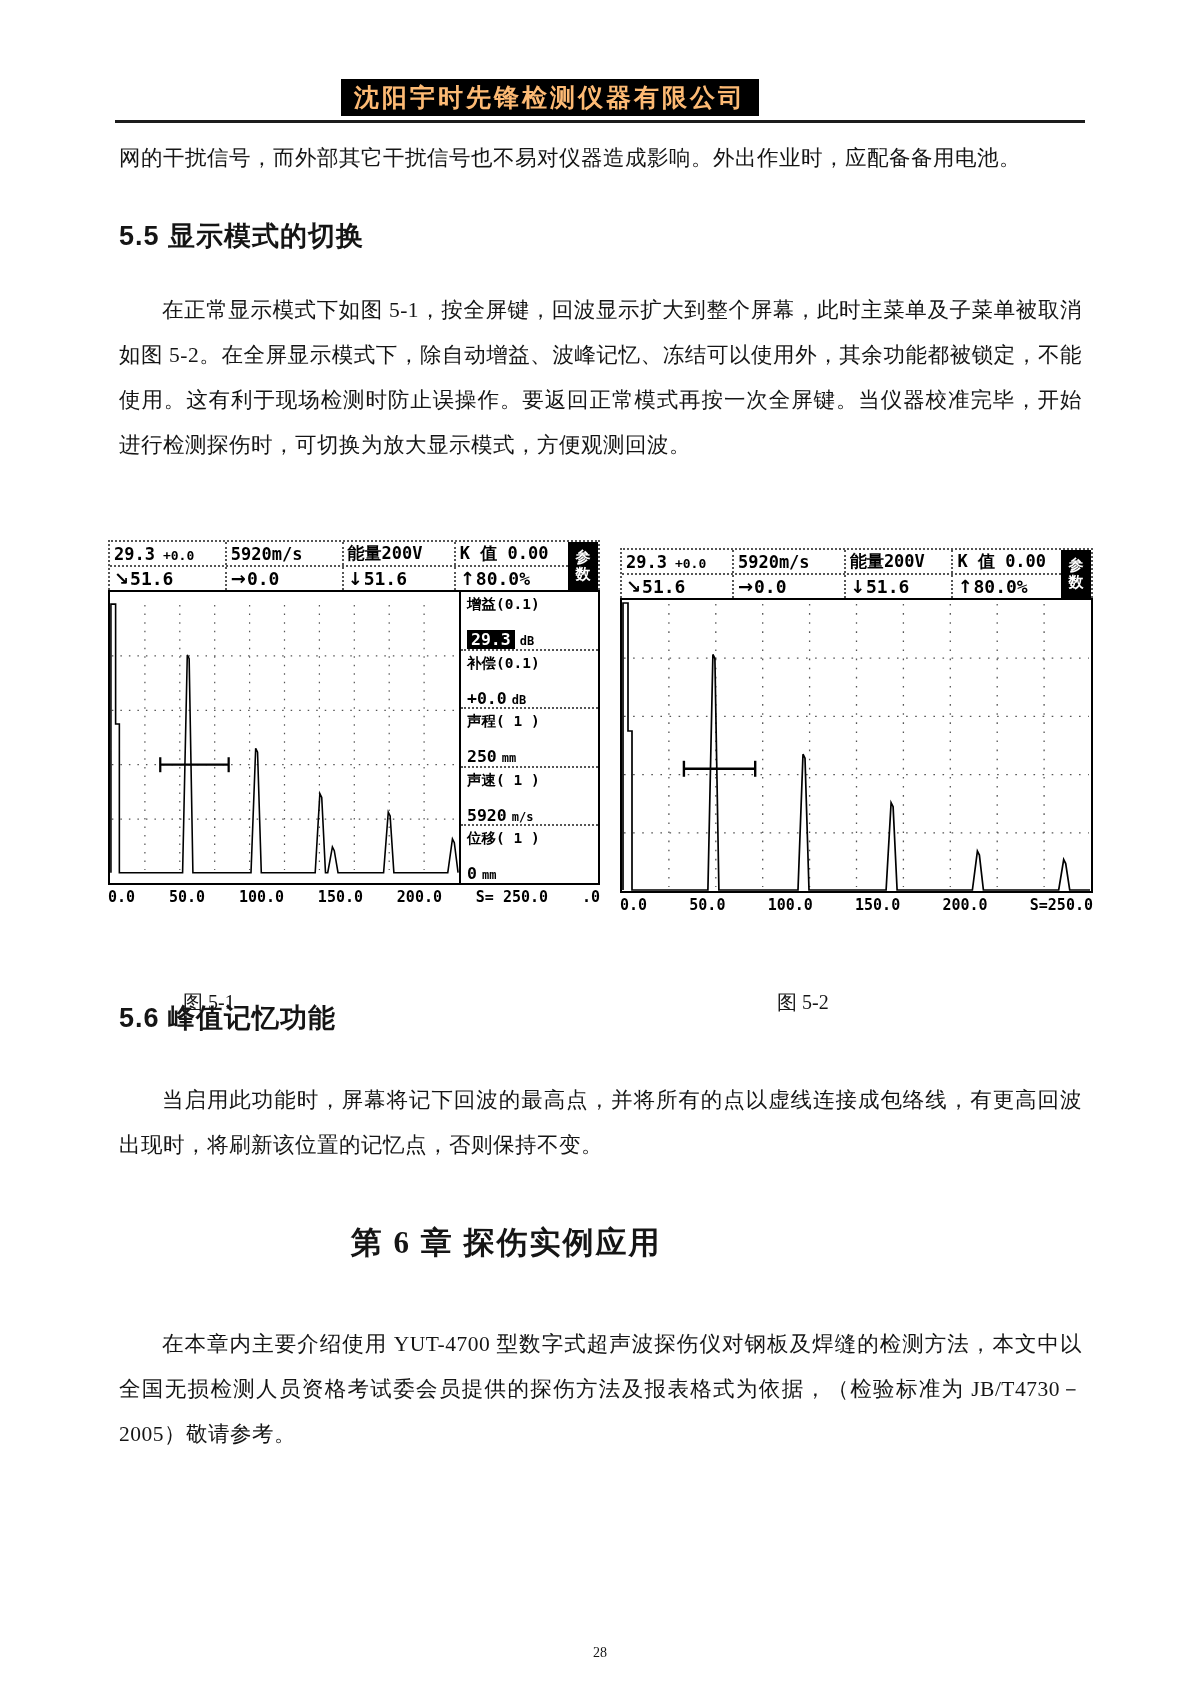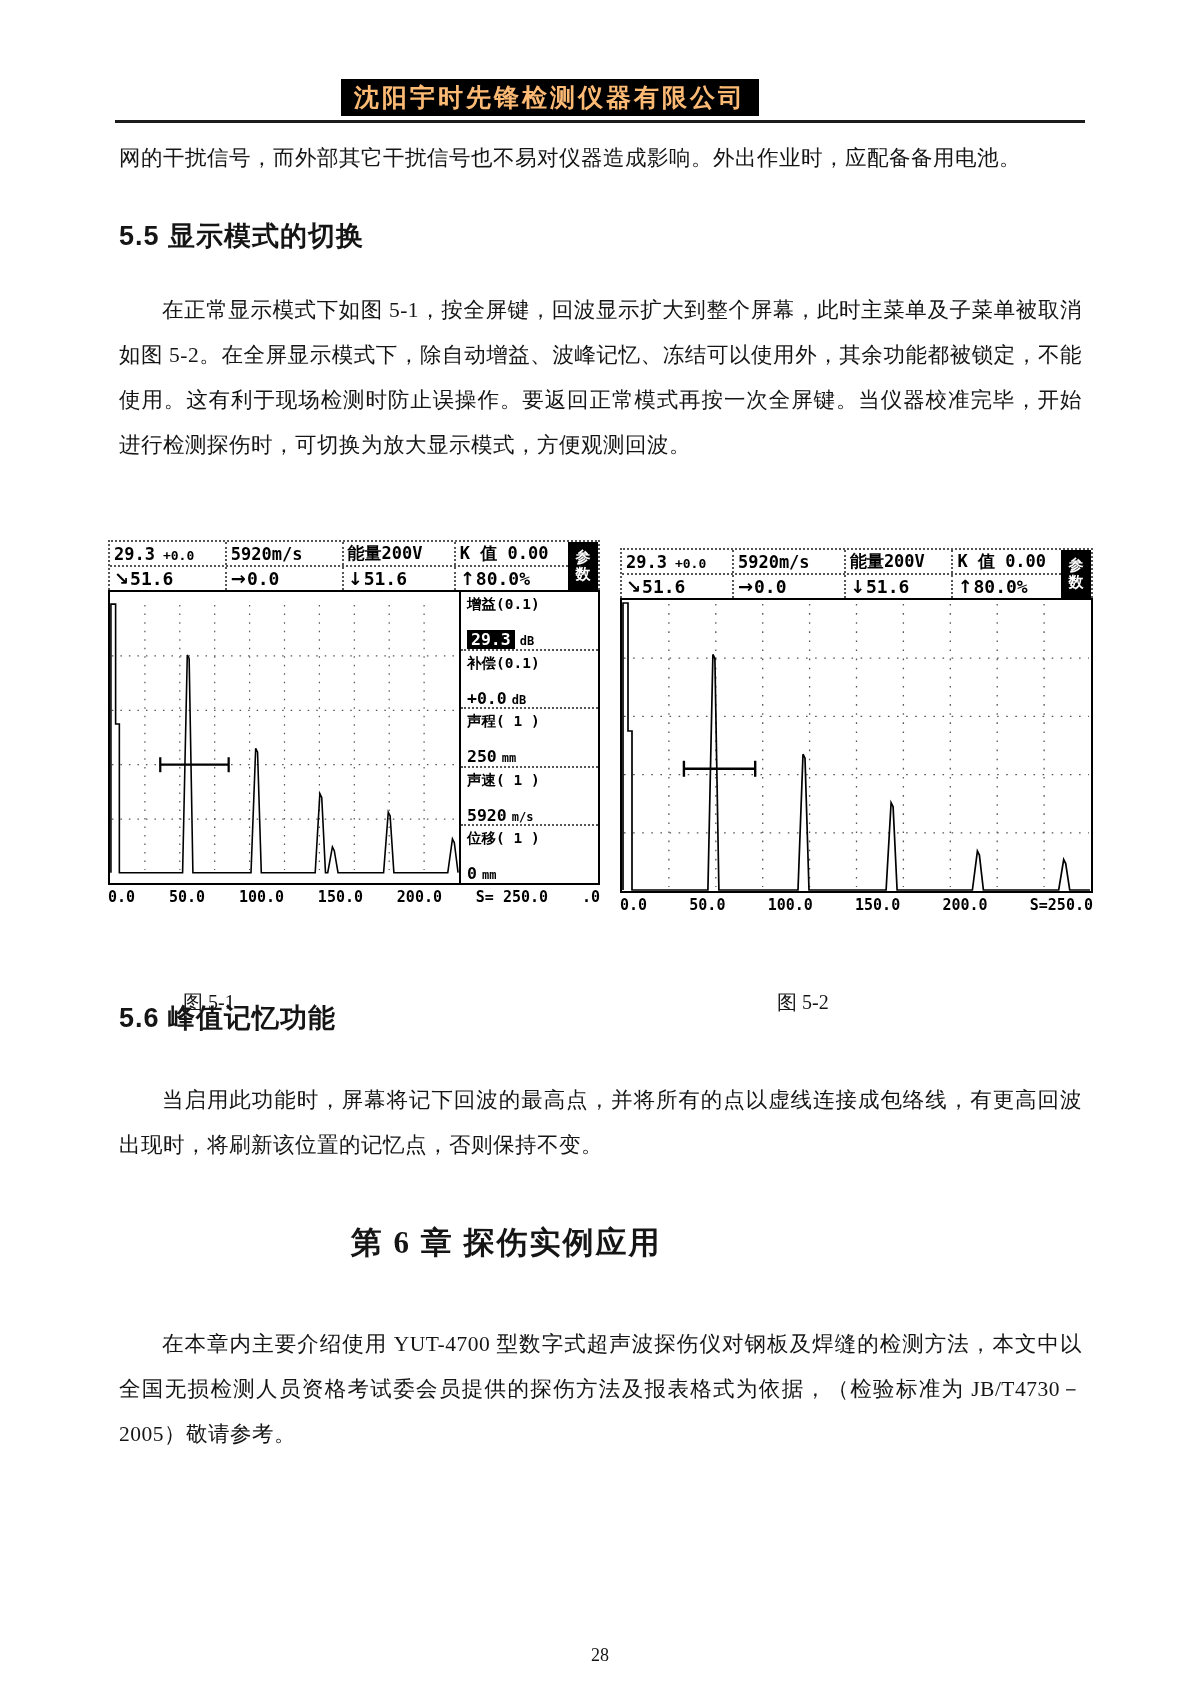--- a/index.html
+++ b/index.html
@@ -14,21 +14,21 @@
 
   
   .para{position:absolute;left:119px;width:963px;font-size:21.5px;line-height:45px;
         text-align:justify;letter-spacing:.5px;}
   .indent{text-indent:2em;}
   .h2{position:absolute;left:119px;font-family:"Liberation Sans","DejaVu Sans",sans-serif;
       font-weight:bold;font-size:27px;letter-spacing:1px;}
   .chapter-title{position:absolute;left:0;width:1012px;text-align:center;
       font-size:31px;font-weight:bold;letter-spacing:2px;}
   .fig-caption{position:absolute;font-size:20px;margin-top:43px;}
-  .page-num{position:absolute;left:0;width:1200px;top:1645px;text-align:center;font-size:18px;}
+  .page-num{position:absolute;left:0;width:1200px;top:1645px;text-align:center;font-size:14px;}
 
   
   .screen{position:absolute;font-family:"DejaVu Sans Mono","DejaVu Sans",monospace;
           font-weight:bold;color:#000;box-sizing:border-box;}
   .sbar{display:flex;align-items:stretch;border:2px dotted #555;border-bottom:none;box-sizing:border-box;}
   .srows{flex:1;display:flex;flex-direction:column;min-width:0;}
   .srow{display:grid;grid-template-columns:25.5% 25.5% 24.5% 24.5%;height:23px;}
   .srow.r1{border-bottom:2px dotted #555;}
   .scell{border-right:2px dotted #555;display:flex;align-items:center;padding-left:4px;
          font-size:17px;white-space:nowrap;overflow:hidden;box-sizing:border-box;}

